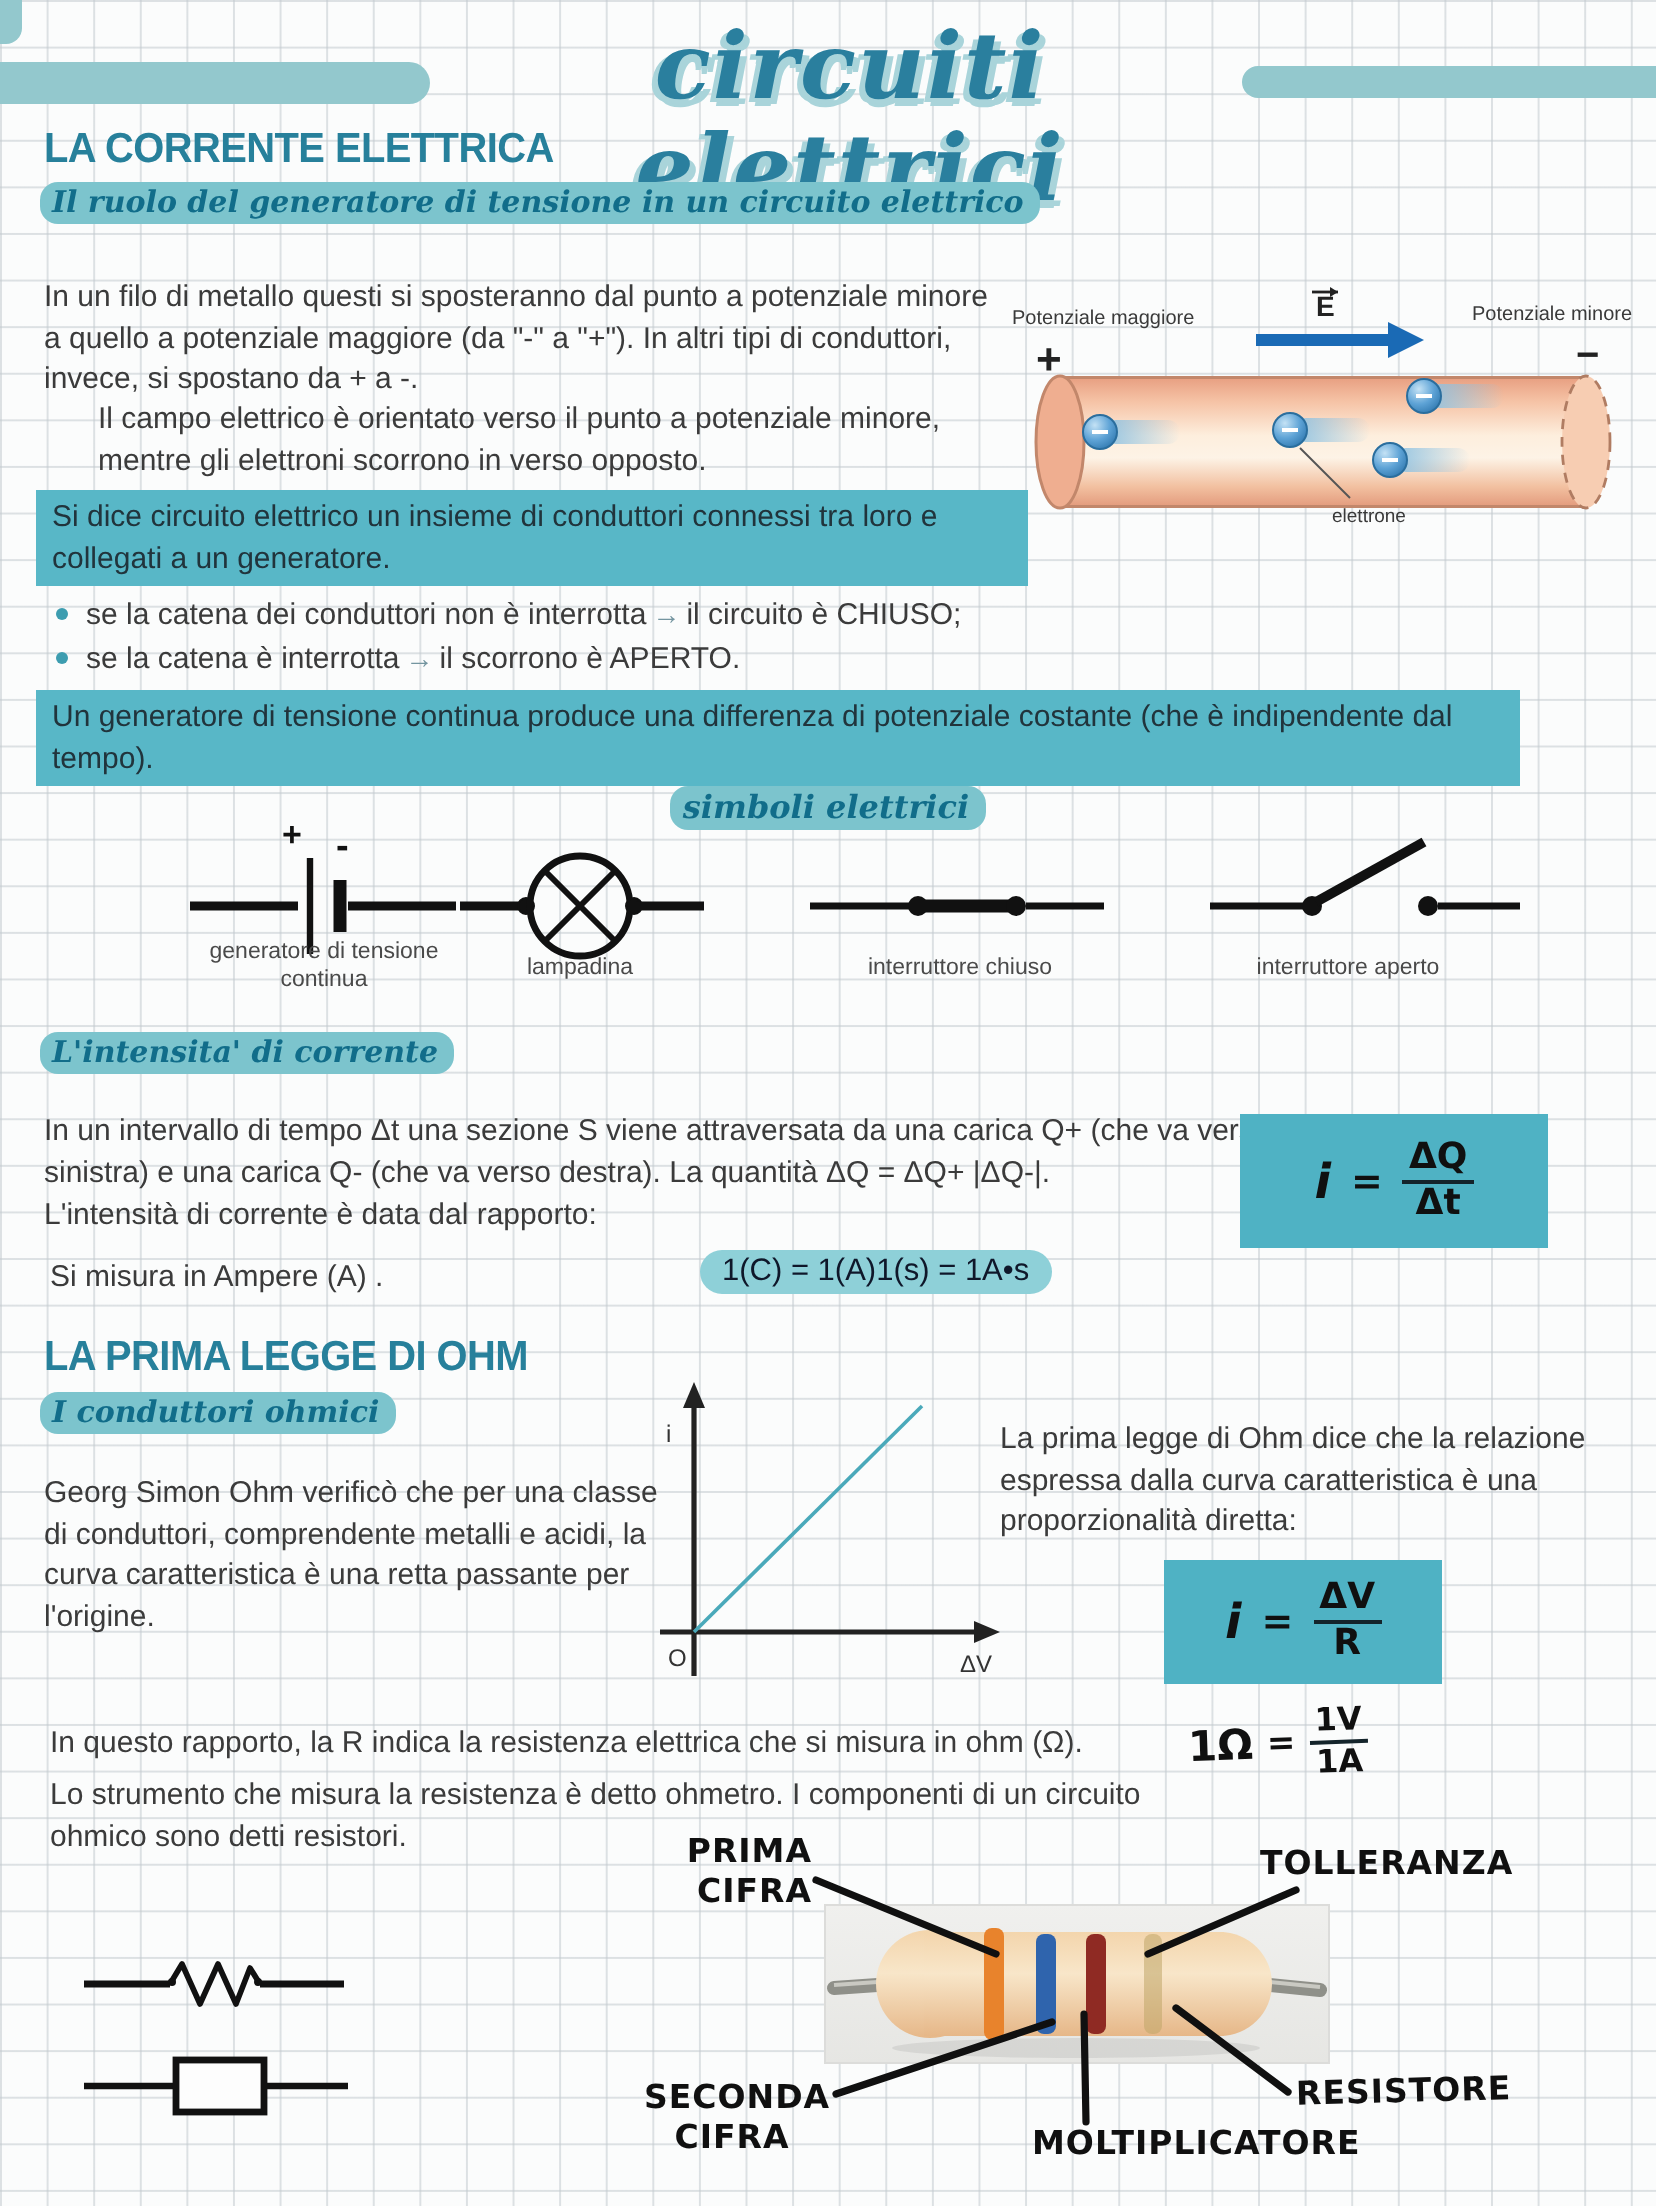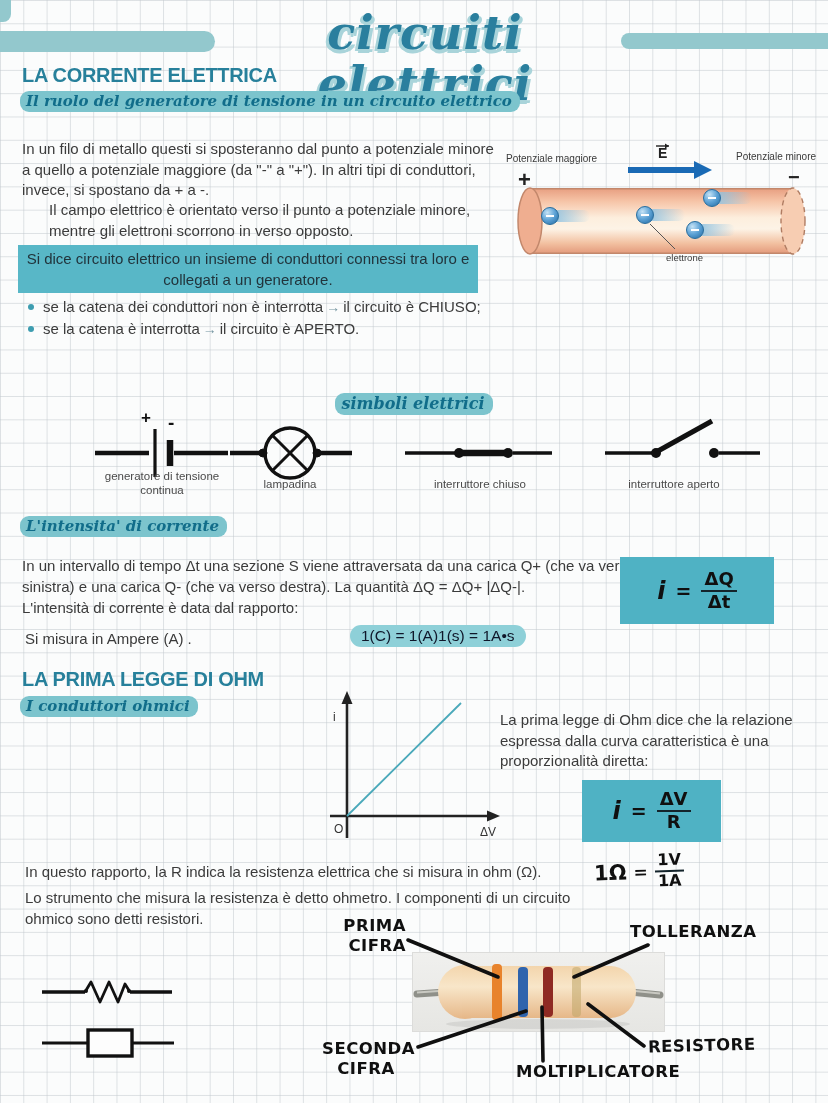--- a/index.html
+++ b/index.html
@@ -53,29 +53,30 @@
   <div class="abs bar" style="left:0;top:31px;width:215px;height:21px;border-radius:0 11px 11px 0;"></div>
   <div class="abs bar" style="left:621px;top:33px;width:207px;height:16px;border-radius:9px 0 0 9px;"></div>
   <div class="abs title" style="left:222px;top:8px;width:406px;">circuiti elettrici</div>
 
   <div class="abs h1" style="left:22px;top:63px;">LA CORRENTE ELETTRICA</div>
   <div class="abs" style="left:20px;top:91px;">
     <span class="script">Il ruolo del generatore di tensione in un circuito elettrico</span>
   </div>
   <div class="abs p" style="left:22px;top:139px;width:480px;">In un filo di metallo questi si sposteranno dal punto a potenziale minore a quello a potenziale maggiore (da "-" a "+"). In altri tipi di conduttori, invece, si spostano da + a -.</div>
   <div class="abs p" style="left:25px;top:200px;width:478px;padding-left:24px;">Il campo elettrico è orientato verso il punto a potenziale minore, mentre gli elettroni scorrono in verso opposto.</div>
-  <div class="abs tealbox" style="left:18px;top:245px;width:460px;text-align:center;">Si dice circuito elettrico un insieme di conduttori connessi tra loro e collegati a un generatore.</div>
+  <div class="abs tealbox" style="left:18px;top:245px;width:496px;">Si dice circuito elettrico un insieme di conduttori connessi tra loro e collegati a un generatore.</div>
 
   <div class="abs bullet" style="left:28px;top:297px;width:640px;">
     <span class="dot"></span><span>se la catena dei conduttori non è interrotta</span><span class="arrow">→</span><span>il circuito è CHIUSO;</span>
   </div>
   <div class="abs bullet" style="left:28px;top:319px;width:640px;">
-    <span class="dot"></span><span>se la catena è interrotta</span><span class="arrow">→</span><span>il circuito è APERTO.</span>
-  </div>
-
+    <span class="dot"></span><span>se la catena è interrotta</span><span class="arrow">→</span><span>il scorrono è APERTO.</span>
+  </div>
+
+  <div class="abs tealbox" style="left:18px;top:345px;width:742px;">Un generatore di tensione continua produce una differenza di potenziale costante (che è indipendente dal tempo).</div>
 
   <svg class="abs" style="left:498px;top:143px;" width="330" height="127" viewBox="0 0 330 127">
     <defs>
       <linearGradient id="cylGrad" x1="0" y1="0" x2="0" y2="1">
         <stop offset="0%" stop-color="#e79d7f"></stop>
           <stop offset="20%" stop-color="#f6c4a7"></stop>
         <stop offset="45%" stop-color="#fdeedd"></stop>
           <stop offset="62%" stop-color="#fdf3e6"></stop>
         <stop offset="84%" stop-color="#f2c0a0"></stop>
           <stop offset="100%" stop-color="#e2987a"></stop>
@@ -186,20 +187,21 @@
     <span class="frac hand" style="font-size:18px;">
       <span class="num">ΔQ</span>
       <span class="den">Δt</span>
     </span>
   </div>
 
   <div class="abs h1" style="left:22px;top:667px;">LA PRIMA LEGGE DI OHM</div>
   <div class="abs" style="left:20px;top:696px;">
     <span class="script">I conduttori ohmici</span>
   </div>
+  <div class="abs p" style="left:22px;top:737px;width:322px;">Georg Simon Ohm verificò che per una classe di conduttori, comprendente metalli e acidi, la curva caratteristica è una retta passante per l'origine.</div>
   <div class="abs p" style="left:500px;top:710px;width:328px;">La prima legge di Ohm dice che la relazione espressa dalla curva caratteristica è una proporzionalità diretta:</div>
 
   <svg class="abs" style="left:322px;top:688px;" width="185" height="162" viewBox="0 0 185 162">
     <line x1="25" y1="150" x2="25" y2="10" stroke="#222" stroke-width="2.6"></line>
     <path d="M25,3 l-5.5,13 h11 z" fill="#222"></path>
     <line x1="8" y1="128" x2="170" y2="128" stroke="#222" stroke-width="2.6"></line>
     <path d="M178,128 l-13,-5.5 v11 z" fill="#222"></path>
     <line x1="25" y1="128" x2="139" y2="15" stroke="#4aa9ba" stroke-width="1.8"></line>
     <text x="11" y="33" font-size="12" fill="#333">i</text>
     <text x="12" y="145" font-size="12" fill="#333">O</text>

